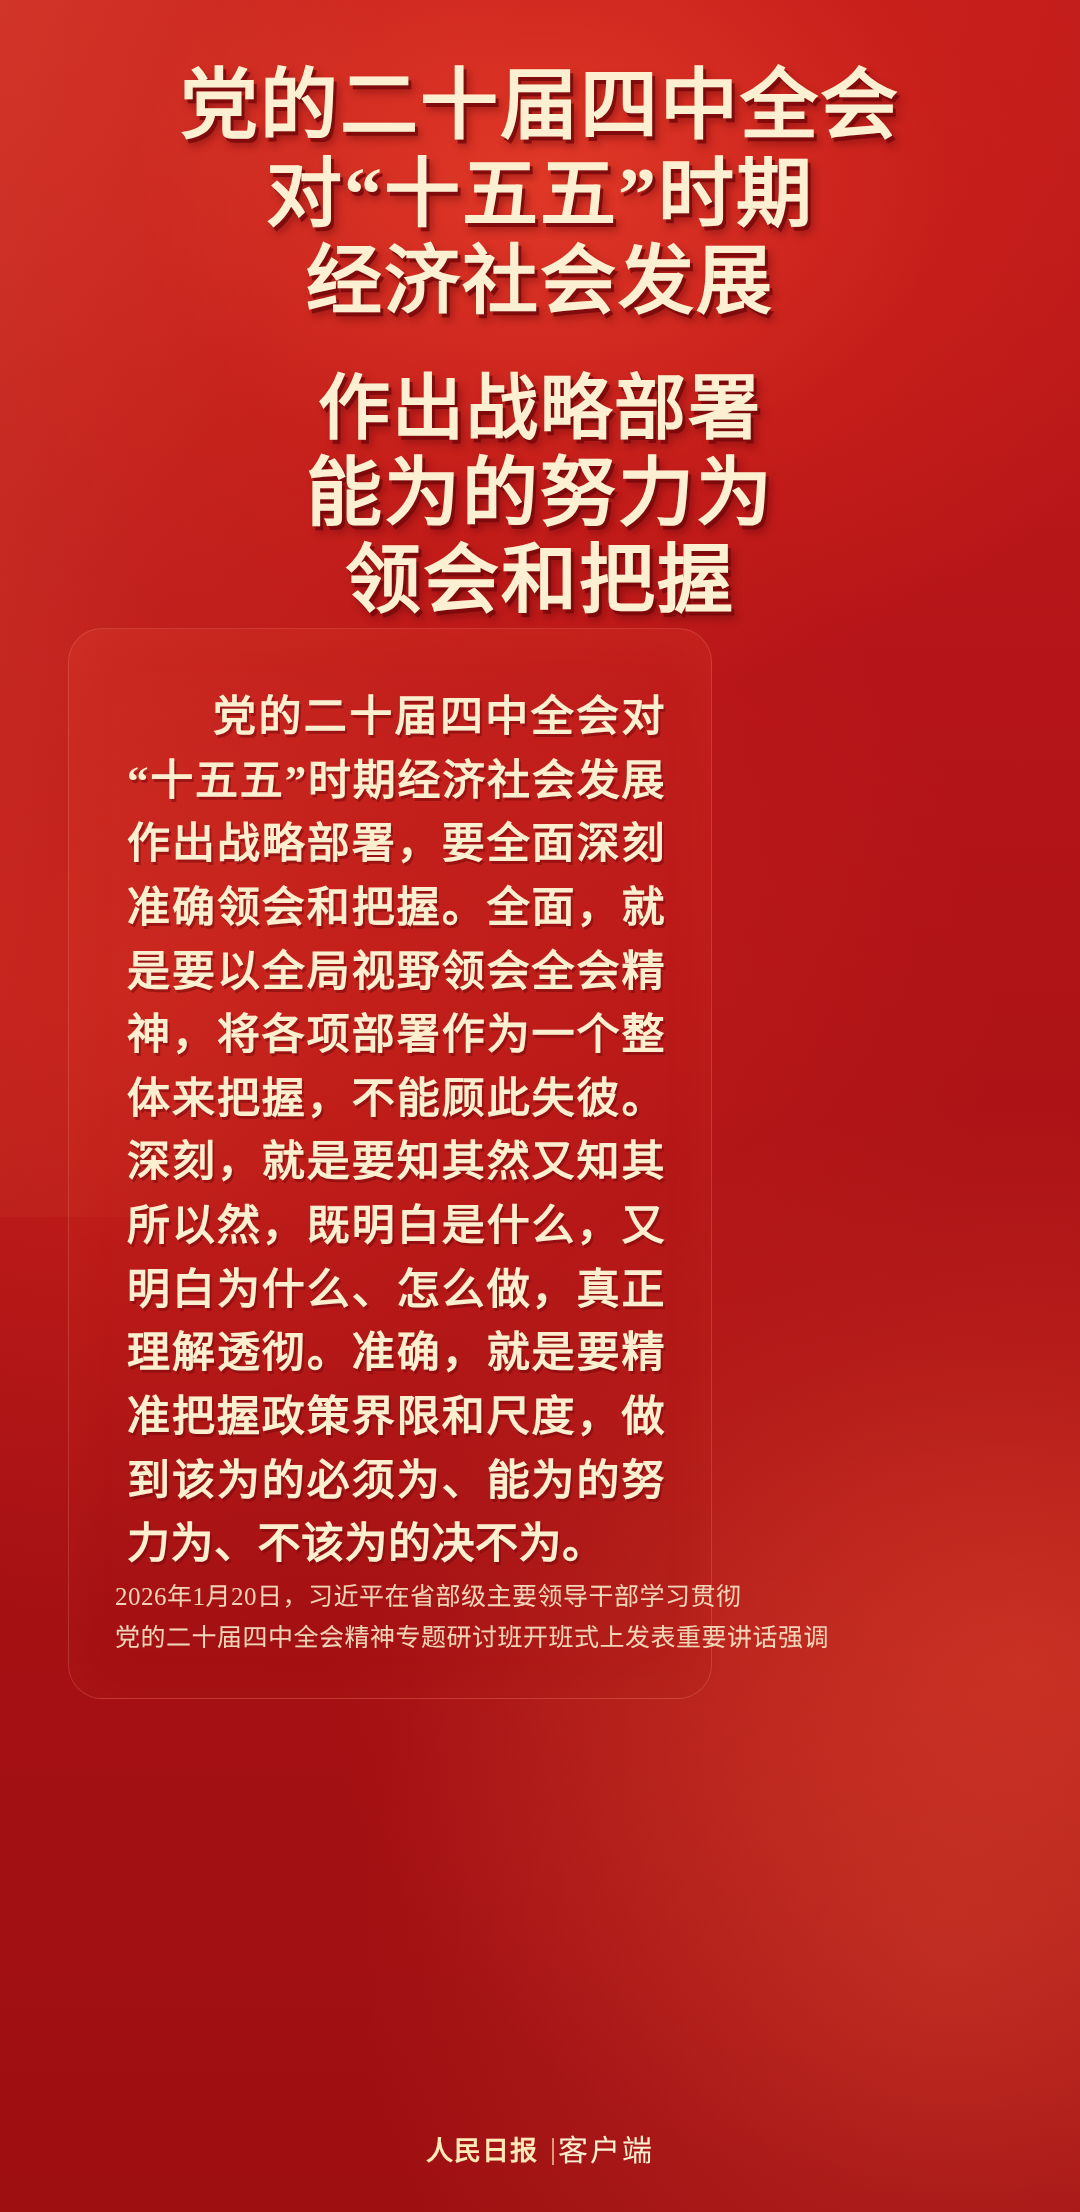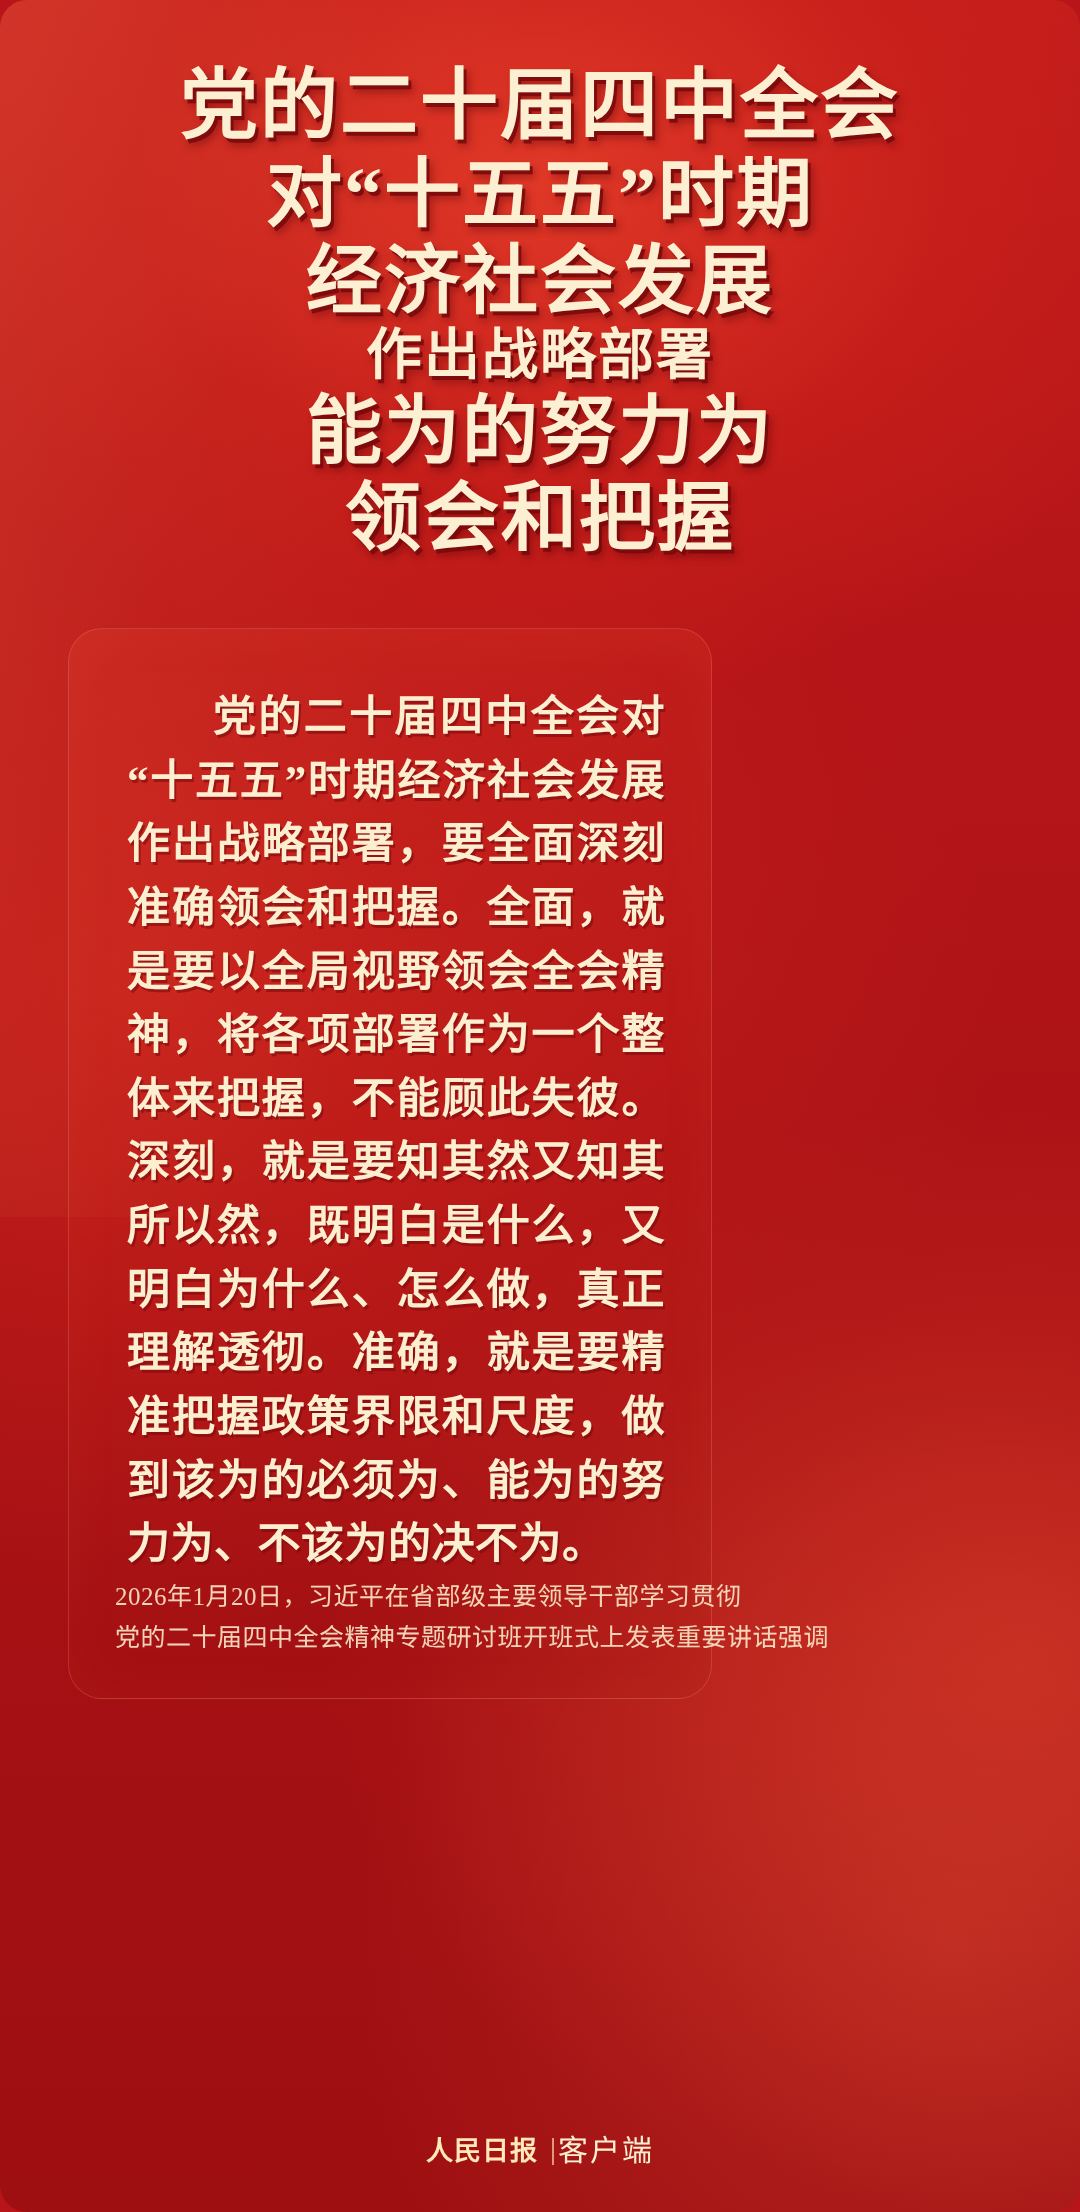--- a/index.html
+++ b/index.html
@@ -17,21 +17,20 @@
   #poster {
     position: relative;
     width: 1080px;
     height: 2212px;
     background:
       radial-gradient(ellipse 900px 700px at 50% 8%, rgba(226, 58, 40, 0.95) 0%, rgba(205, 33, 26, 0.55) 45%, rgba(178,18,20,0) 75%),
       radial-gradient(ellipse 1200px 900px at 15% 45%, rgba(214, 40, 30, 0.55) 0%, rgba(180, 20, 20, 0.0) 70%),
       radial-gradient(ellipse 1000px 800px at 95% 75%, rgba(230, 70, 45, 0.45) 0%, rgba(180, 20, 20, 0.0) 70%),
       linear-gradient(180deg, #c21d1c 0%, #b51518 30%, #a81114 62%, #9e0f12 100%);
     overflow: hidden;
-    border-radius: 27px;
   }
 
   
   #poster::before {
     content: "";
     position: absolute;
     left: -10%;
     top: -5%;
     width: 130%;
     height: 60%;
@@ -66,21 +65,21 @@
     letter-spacing: 2px;
     line-height: 1.14;
     text-shadow:
       3px 4px 0px rgba(120, 8, 10, 0.85),
       5px 7px 9px rgba(90, 5, 8, 0.45);
     white-space: nowrap;
   }
   .hl-1 { font-size: 78px; }
   .hl-2 { font-size: 76px; }
   .hl-3 { font-size: 76px; }
-  .hl-4 { font-size: 56px; }
+  .hl-4 { font-size: 72px; margin-top: 44px; }
   .hl-5 { font-size: 76px; }
   .hl-6 { font-size: 76px; }
 
   
   .card {
     position: absolute;
     z-index: 3;
     left: 68px;
     top: 628px;
     width: 644px;

